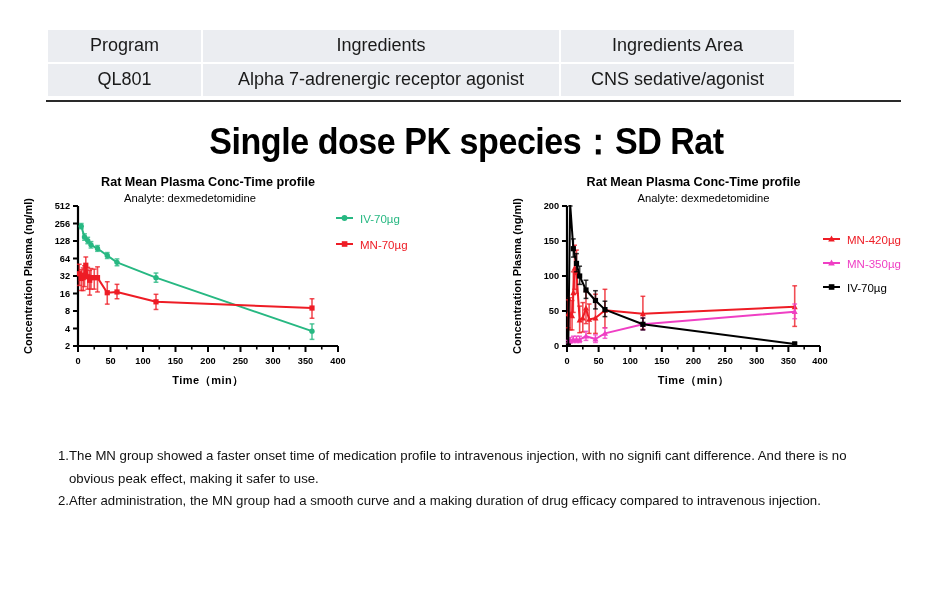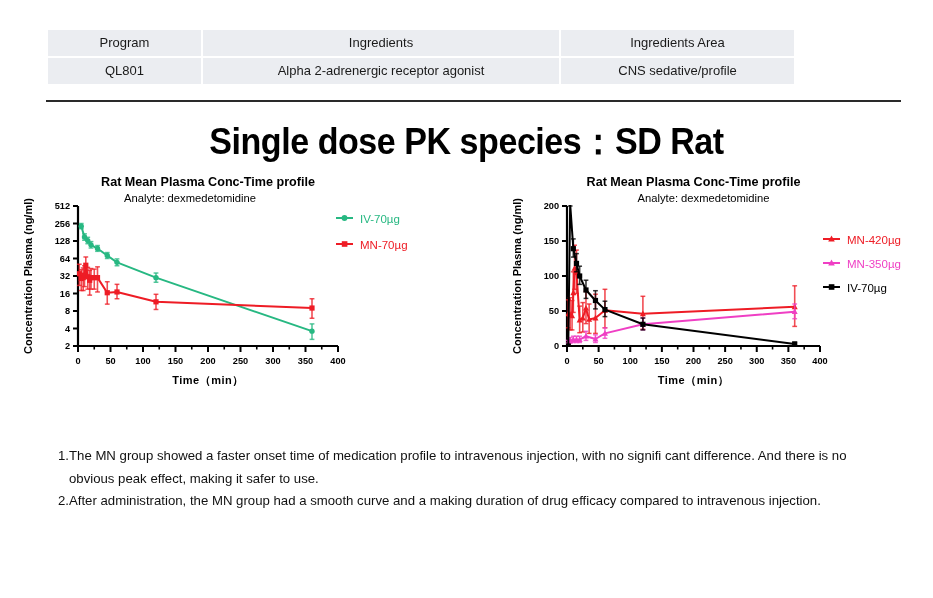--- a/index.html
+++ b/index.html
@@ -14,21 +14,21 @@
   
   #info-table{
     position:absolute;left:46px;top:28px;width:822px;
     border-collapse:collapse;
     table-layout:fixed;
   }
   #info-table td{
     background:#ebedf1;
     border:2px solid #ffffff;
     text-align:center;
-    font-size:13px;
+    font-size:18px;
     color:#1a1a1a;
     padding:5px 4px 6px 4px;
     font-family:"Liberation Sans", sans-serif;
     white-space:nowrap;
   }
   #info-table .col-program{width:145px;}
   #info-table .col-ingredients{width:348px;}
   #info-table .col-area{width:225px;}
   #info-table .col-pad{width:104px;background:#ffffff;border:none;}
   .divider-line{
@@ -69,22 +69,22 @@
 <table id="info-table">
   <tbody>
       <tr>
     <td class="col-program">Program</td>
     <td class="col-ingredients">Ingredients</td>
     <td class="col-area">Ingredients Area</td>
     <td class="col-pad"></td>
   </tr>
   <tr>
     <td class="col-program">QL801</td>
-    <td class="col-ingredients">Alpha 2-adrenergic receptor agonist</td>
-    <td class="col-area">CNS sedative/profile</td>
+    <td class="col-ingredients">Alpha 7-adrenergic receptor agonist</td>
+    <td class="col-area">CNS sedative/agonist</td>
     <td class="col-pad"></td>
   </tr>
 </tbody>
   </table>
 
 <div class="divider-line"></div>
 
 <div id="main-title">Single dose PK  species：SD Rat</div>
 
 <div class="chart-block" id="chart-left">

